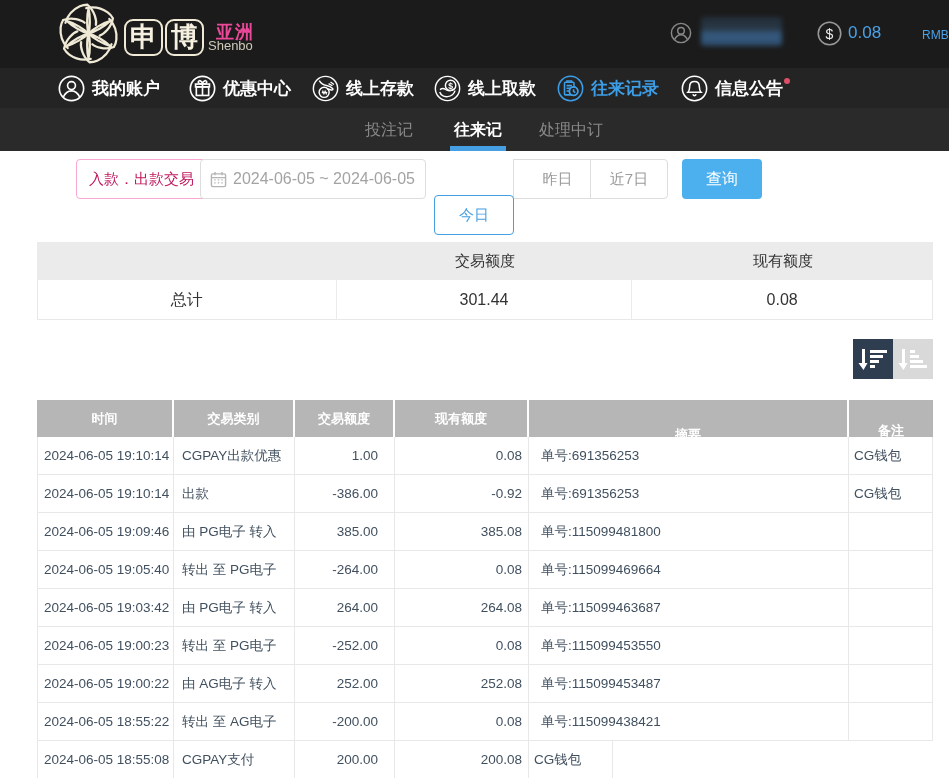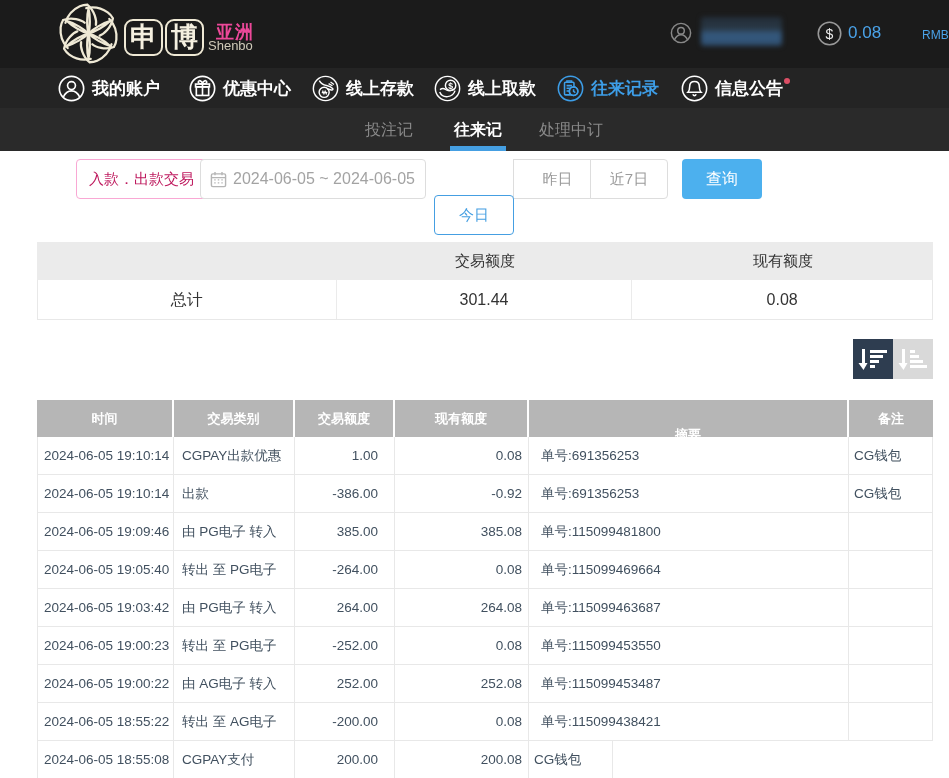--- a/index.html
+++ b/index.html
@@ -53,21 +53,21 @@
 .c2 { width:121px; padding-left:8px; }
 .c3 { width:100px; text-align:right; padding-right:16px; }
 .c4 { width:134px; text-align:right; padding-right:6px; }
 .c5 { width:320px; padding-left:12px; }
 .c6 { width:84px; padding-left:5px; }
 #tbl .hd .c1 { width:137px; padding:0; }
 #tbl .hd .c2 { width:121px; padding:0; }
 #tbl .hd .c3 { width:100px; padding:0; text-align:center; }
 #tbl .hd .c4 { width:134px; padding:0; text-align:center; }
 #tbl .hd .c5 { width:320px; padding:16px; }
-#tbl .hd .c6 { width:84px; padding:0; }
+#tbl .hd .c6 { width:84px; padding:12px; }
 </style>
 </head>
 <body>
 <div id="header">
 
   <svg class="abs" style="left:57px;top:2px" width="63" height="63" viewBox="0 0 64 64" fill="none" stroke="#efe9d5" stroke-width="2.3" stroke-linecap="round">
     <g id="fl">
       <path d="M32 32 C30.3 26.2 30.1 13.8 32 7 C33.9 13.8 33.7 26.2 32 32 Z"></path>
       <path d="M8.6 21.1 C10.8 13.8 16.2 7.6 23.2 4.4 C25.8 3.2 28.6 2.8 31 2.8 C34.4 5.6 37 9.6 38.4 13.8 C39.6 17.4 40.2 20.3 39.5 23.2"></path>
     </g>

